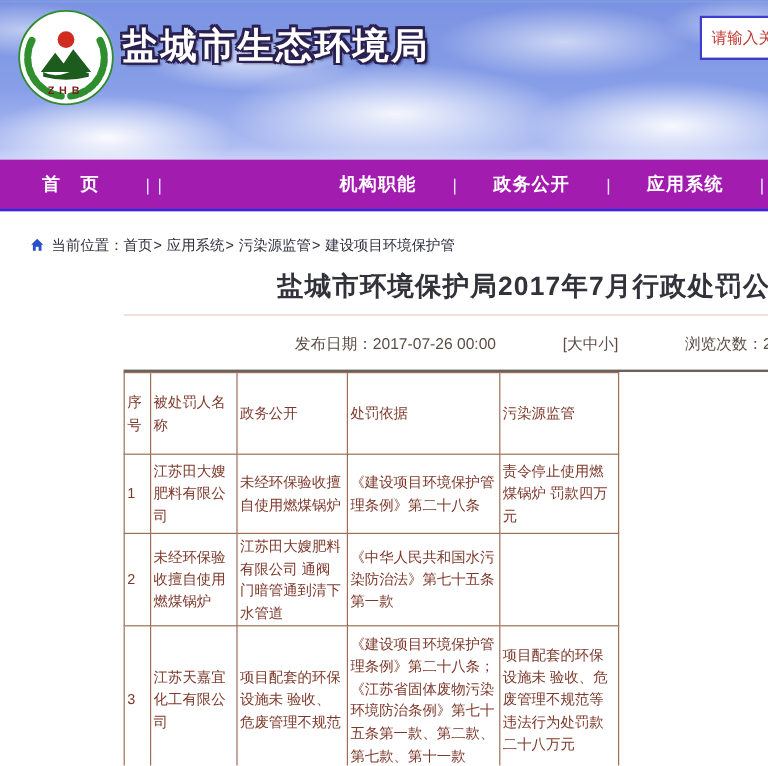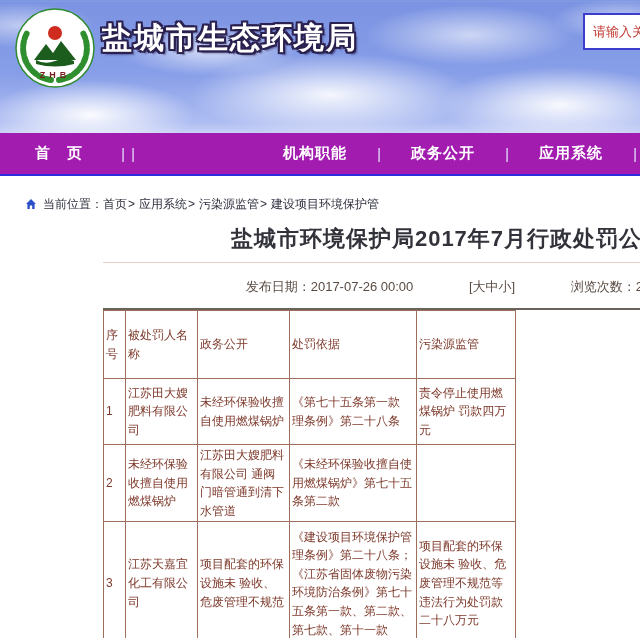--- a/index.html
+++ b/index.html
@@ -161,28 +161,28 @@
           <th>政务公开</th>
           <th>处罚依据</th>
           <th>污染源监管</th>
         </tr>
       </thead>
     <tbody id="penalty-tbody">
         <tr>
           <td>1</td>
           <td>江苏田大嫂肥料有限公司</td>
           <td>未经环保验收擅自使用燃煤锅炉</td>
-          <td>《第七十五条第一款 理条例》第二十八条</td>
+          <td>《建设项目环境保护管 理条例》第二十八条</td>
           <td>责令停止使用燃煤锅炉 罚款四万元</td>
         </tr>
         <tr>
           <td>2</td>
           <td>未经环保验收擅自使用燃煤锅炉</td>
           <td>江苏田大嫂肥料有限公司 通阀门暗管通到清下水管道</td>
-          <td>《未经环保验收擅自使用燃煤锅炉》第七十五条第二款</td>
+          <td>《中华人民共和国水污染防治法》第七十五条第一款</td>
           <td></td>
         </tr>
         <tr>
           <td>3</td>
           <td>江苏天嘉宜化工有限公司</td>
           <td>项目配套的环保设施未 验收、危废管理不规范</td>
           <td>《建设项目环境保护管 理条例》第二十八条；《江苏省固体废物污染环境防治条例》第七十五条第一款、第二款、第七款、第十一款</td>
           <td>项目配套的环保设施未 验收、危废管理不规范等违法行为处罚款二十八万元</td>
         </tr>
       </tbody>

